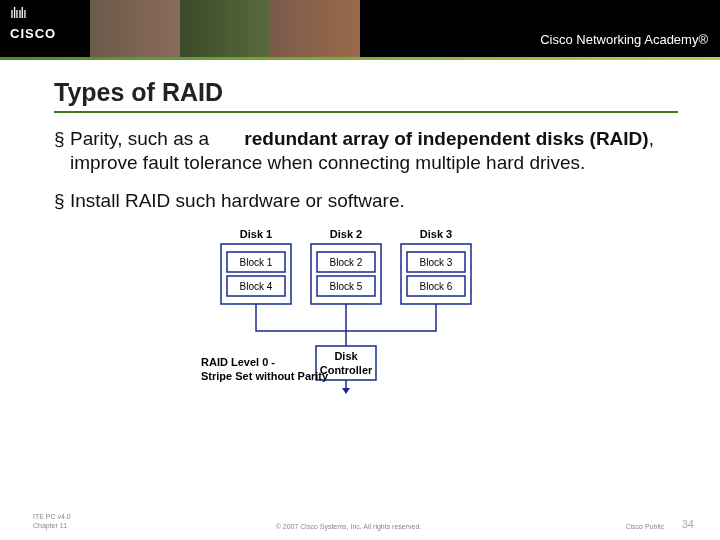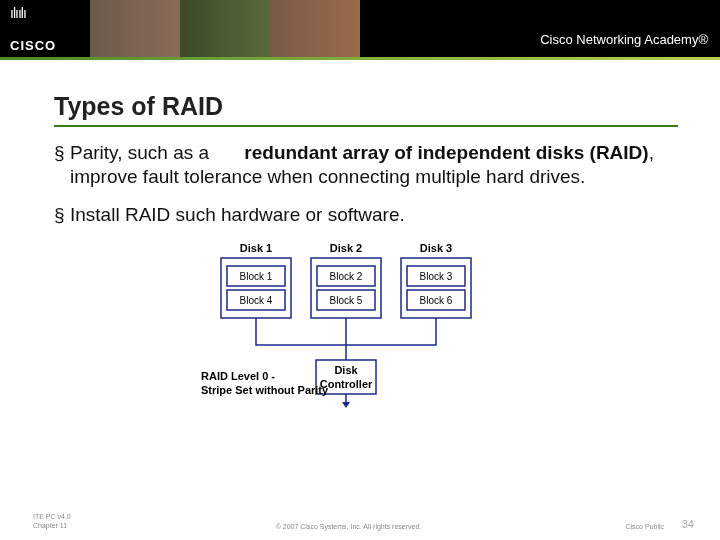--- a/index.html
+++ b/index.html
@@ -46,32 +46,32 @@
     display: inline-block;
     letter-spacing: -1px;
     font-size: 14px;
     line-height: 10px;
   }
   .logo-text {
     font-weight: bold;
     font-size: 13px;
     letter-spacing: 1px;
     display: block;
-    margin-top: 18px;
+    margin-top: 6px;
   }
   .academy {
     position: absolute;
     right: 12px;
     top: 32px;
     color: #fff;
     font-size: 13px;
     font-family: Liberation Sans, sans-serif;
   }
   .content {
-    padding: 32px 42px 0 54px;
+    padding: 18px 42px 0 54px;
   }
   .title {
     font-size: 25px;
     font-weight: bold;
     color: #222;
     margin-bottom: 4px;
   }
   .rule {
     height: 2px;
     background: #3a7a1a;

